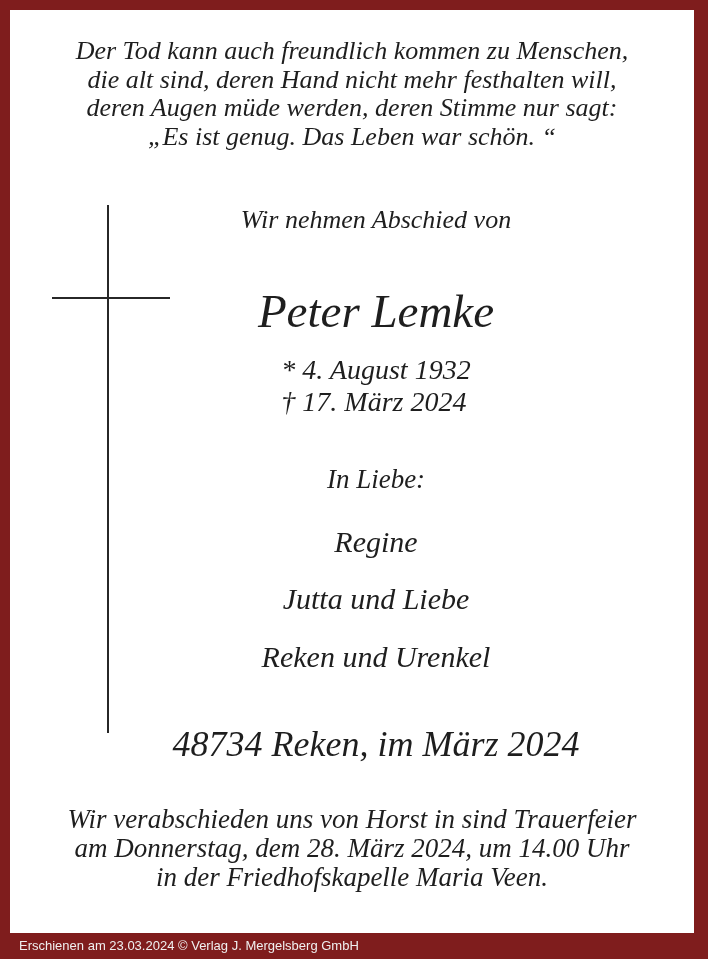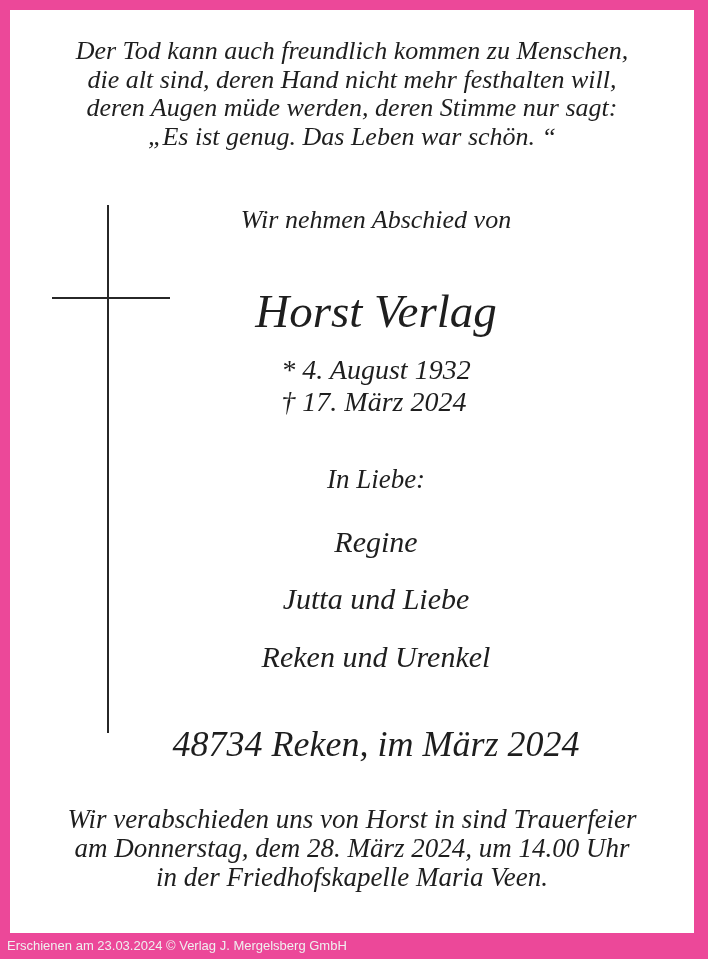--- a/index.html
+++ b/index.html
@@ -3,21 +3,21 @@
 <meta charset="utf-8">
 <style>
   html, body {
     margin: 0;
     padding: 0;
   }
   .page {
     position: relative;
     width: 708px;
     height: 959px;
-    background: #ec4899;
+    background: #7f1d1d;
     overflow: hidden;
     font-family: "Liberation Serif", "DejaVu Serif", serif;
   }
   .card {
     position: absolute;
     left: 10px;
     top: 10px;
     width: 684px;
     height: 923px;
     background: #ffffff;
@@ -99,21 +99,21 @@
   .cross-h {
     position: absolute;
     left: 42px;   
     top: 287px;   
     width: 118px;
     height: 2px;
     background: #272727;
   }
   .footer {
     position: absolute;
-    left: 7px;
+    left: 19px;
     top: 938px;
     font-family: "Liberation Sans", "DejaVu Sans", sans-serif;
     font-size: 13px;
     color: #f0f0f0;
     white-space: nowrap;
   }
 </style>
 </head>
 <body>
 
@@ -128,21 +128,21 @@
       <div>„Es ist genug. Das Leben war schön. “</div>
     </div>
 
     <div class="cross">
       <div class="cross-v"></div>
       <div class="cross-h"></div>
     </div>
 
     <div class="t center-mid intro">Wir nehmen Abschied von</div>
 
-    <div class="t center-mid name">Horst Verlag</div>
+    <div class="t center-mid name">Peter Lemke</div>
 
     <div class="t center-mid dates-wrap">
       <div class="dates-inner">
         <div>* 4. August 1932</div>
         <div>† 17. März 2024</div>
       </div>
     </div>
 
     <div class="t center-mid inliebe">In Liebe:</div>
     <div class="t center-mid mname m1">Regine</div>

